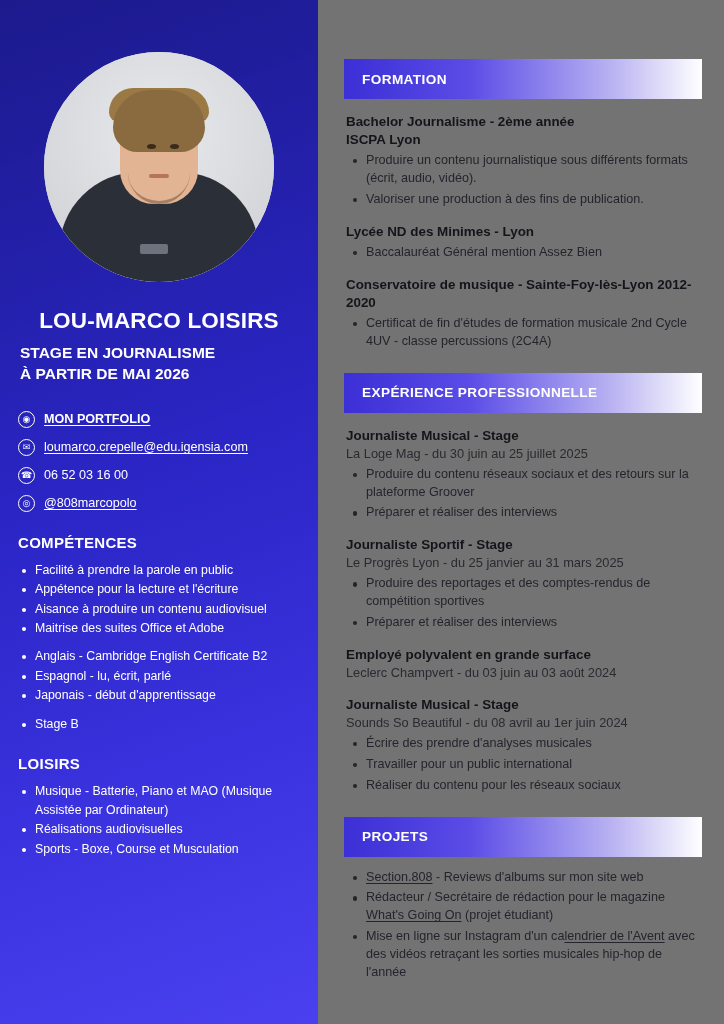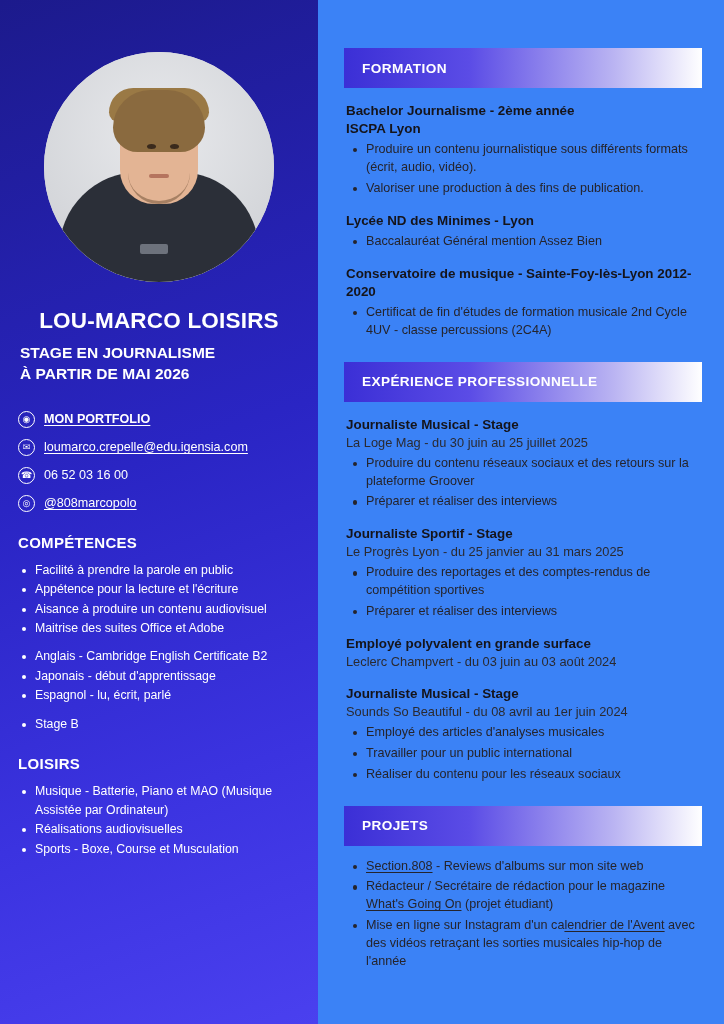--- a/index.html
+++ b/index.html
@@ -98,23 +98,23 @@
     position: absolute; left: 4px; top: 8px;
     width: 4px; height: 4px; border-radius: 50%;
     background: #ffffff;
   }
   .grp-gap { height: 9px; }
 
   
   .right {
     flex: 1;
     height: 100%;
-    padding: 4px 22px 0 26px;
-    position: relative;
-    background: #3b82f6;
+    padding: 15px 22px 0 26px;
+    position: relative;
+    background: #737373;
   }
   .banner {
     margin: 44px 0 0 0;
     height: 40px;
     background: linear-gradient(90deg, #3b2fd6 0%, #5b4ce6 35%, #b9b3f2 75%, #ffffff 100%);
     display: flex; align-items: center;
     padding-left: 18px;
     color: #ffffff;
     font-size: 13.6px; font-weight: bold; letter-spacing: .4px;
   }
@@ -194,22 +194,22 @@
     <div class="sec-title">COMPÉTENCES</div>
     <ul class="bullets">
       <li>Facilité à prendre la parole en public</li>
       <li>Appétence pour la lecture et l'écriture</li>
       <li>Aisance à produire un contenu audiovisuel</li>
       <li>Maitrise des suites Office et Adobe</li>
     </ul>
     <div class="grp-gap"></div>
     <ul class="bullets">
       <li>Anglais - Cambridge English Certificate B2</li>
+      <li>Espagnol - lu, écrit, parlé</li>
       <li>Japonais - début d'apprentissage</li>
-      <li>Espagnol - lu, écrit, parlé</li>
     </ul>
     <div class="grp-gap"></div>
     <ul class="bullets">
       <li>Stage B</li>
     </ul>
 
     <div class="sec-title">LOISIRS</div>
     <ul class="bullets">
       <li>Musique - Batterie, Piano et MAO (Musique Assistée par Ordinateur)</li>
       <li>Réalisations audiovisuelles</li>
@@ -269,21 +269,21 @@
 
       <div class="entry">
         <div class="entry-title">Employé polyvalent en grande surface</div>
         <div class="entry-sub">Leclerc Champvert - du 03 juin au 03 août 2024</div>
       </div>
 
       <div class="entry">
         <div class="entry-title">Journaliste Musical - Stage</div>
         <div class="entry-sub">Sounds So Beautiful - du 08 avril au 1er juin 2024</div>
         <ul class="rb">
-          <li>Employé des articles d'analyses musicales</li>
+          <li>Écrire des prendre d'analyses musicales</li>
           <li>Travailler pour un public international</li>
           <li>Réaliser du contenu pour les réseaux sociaux</li>
         </ul>
       </div>
     </div>
 
     <div class="banner mid">PROJETS</div>
     <div class="block">
       <ul class="rb" style="margin-top:12px;">
         <li>

